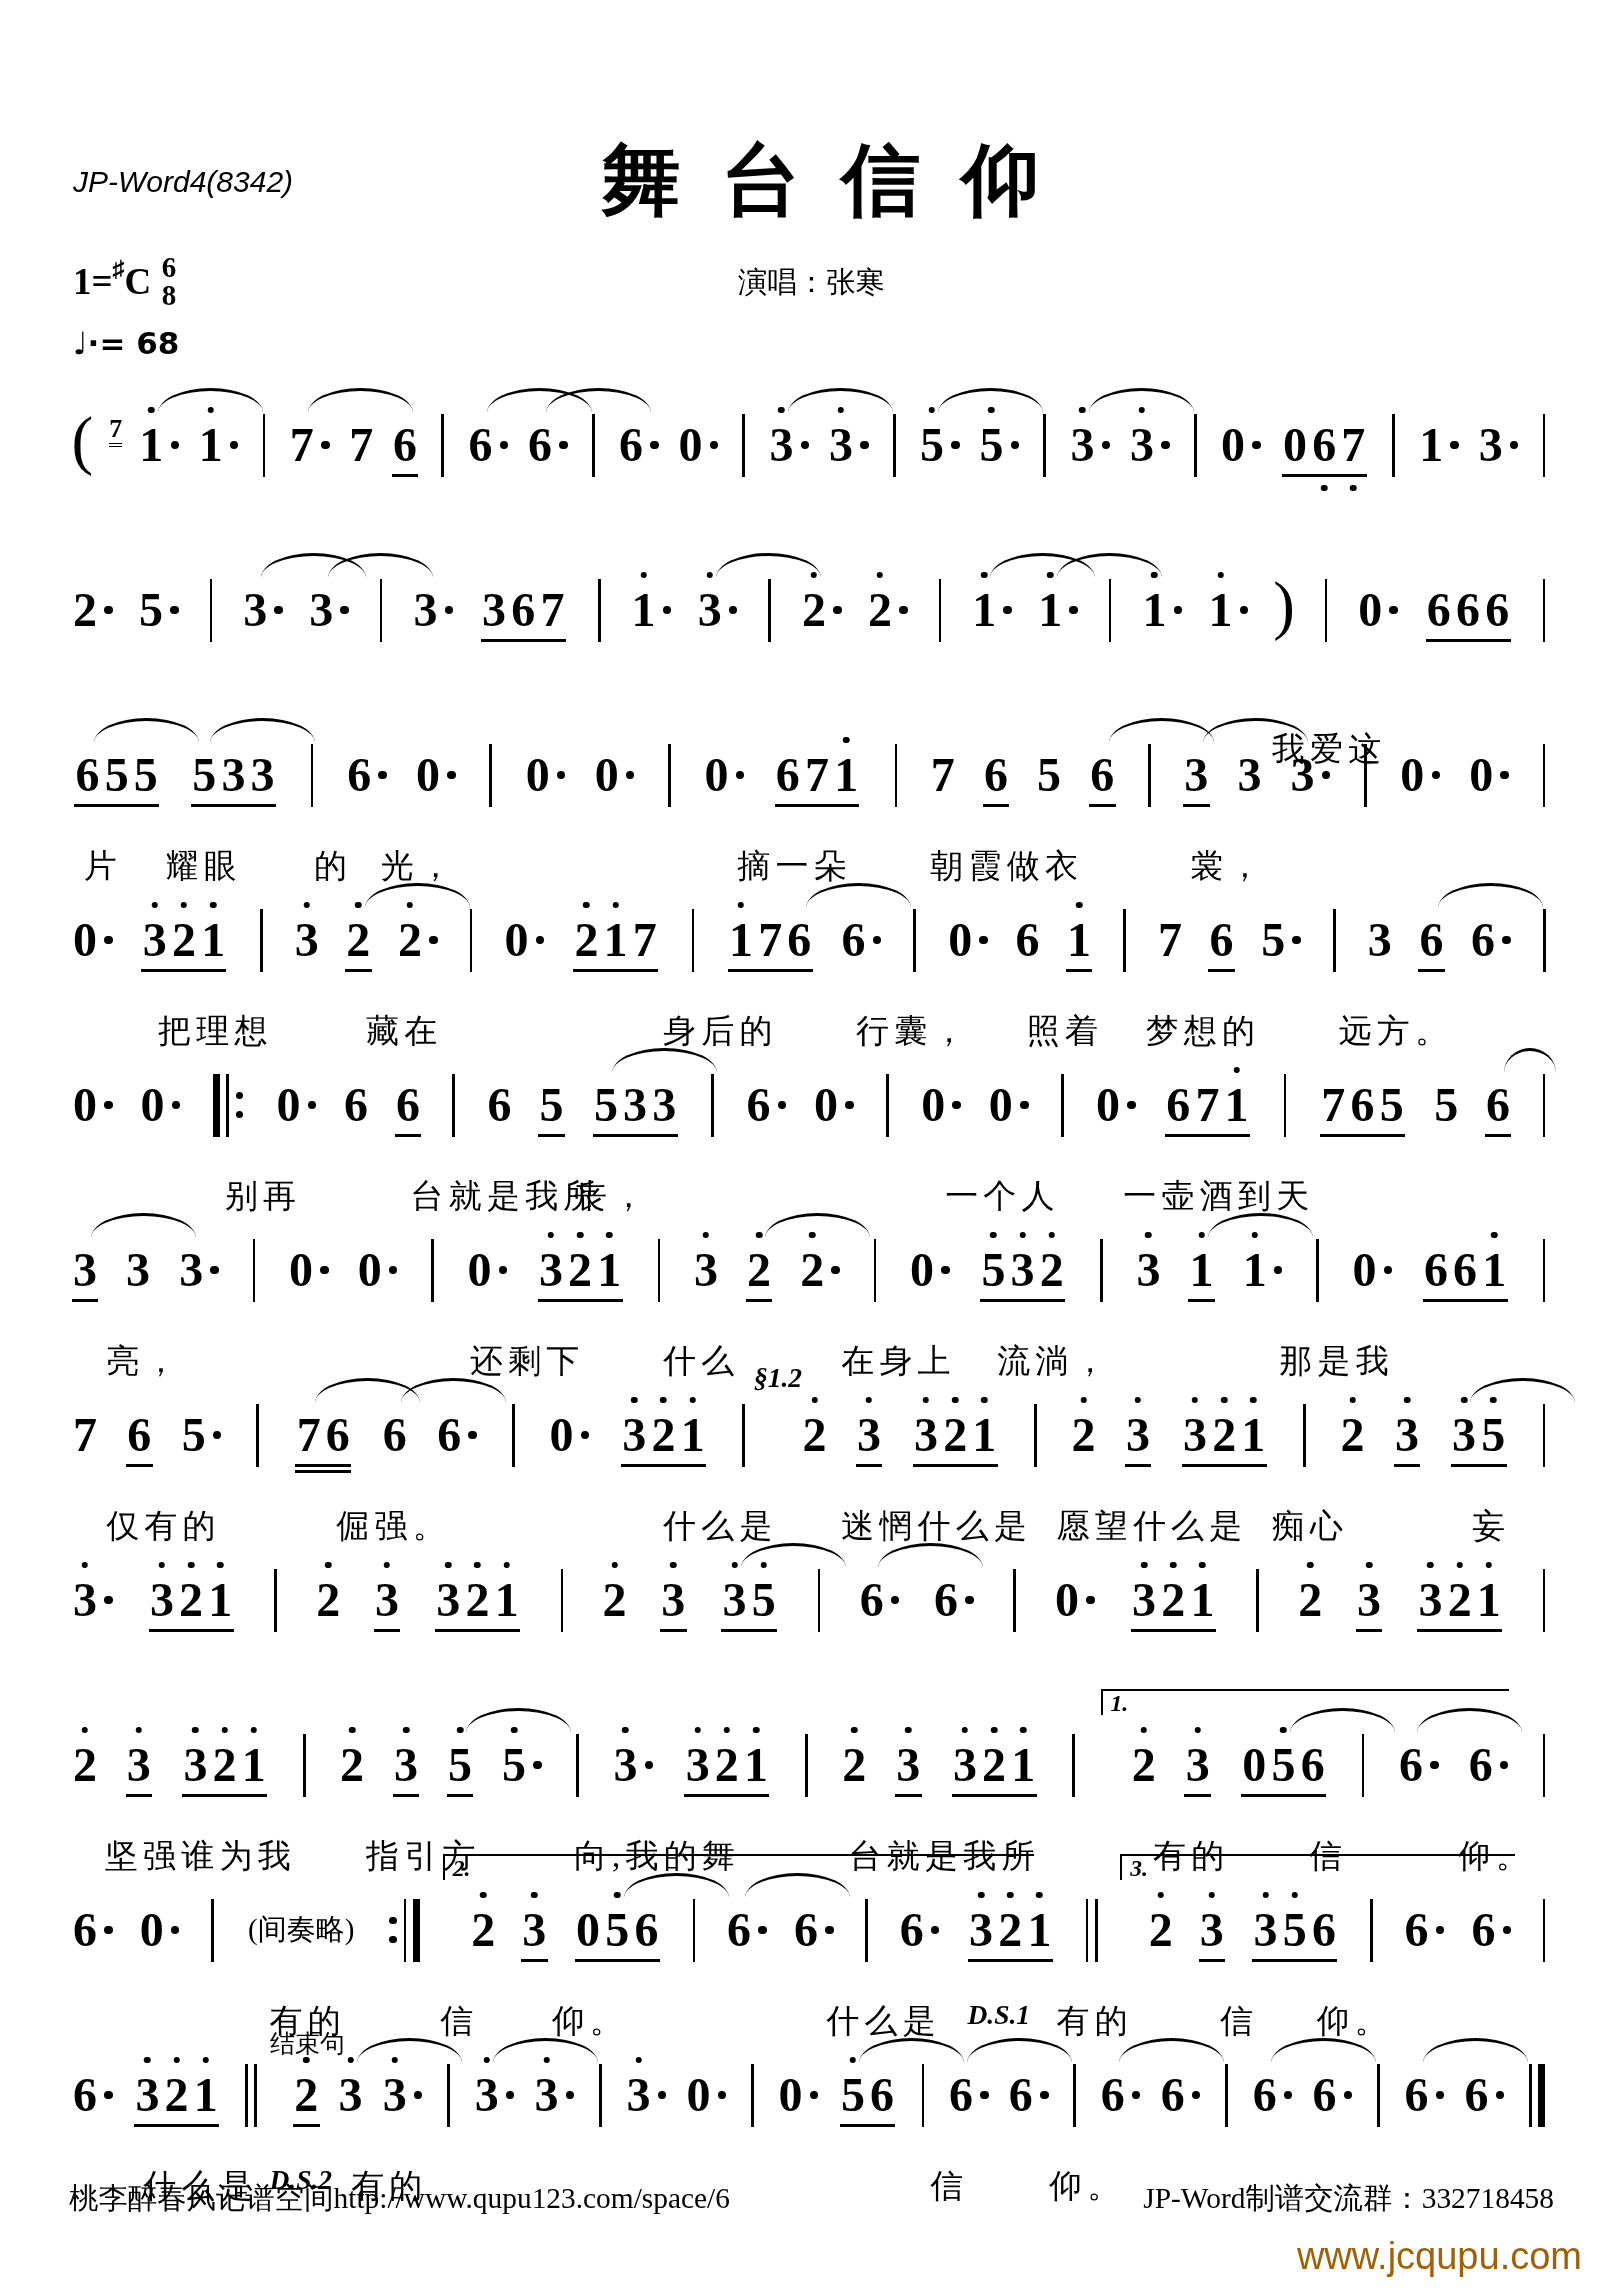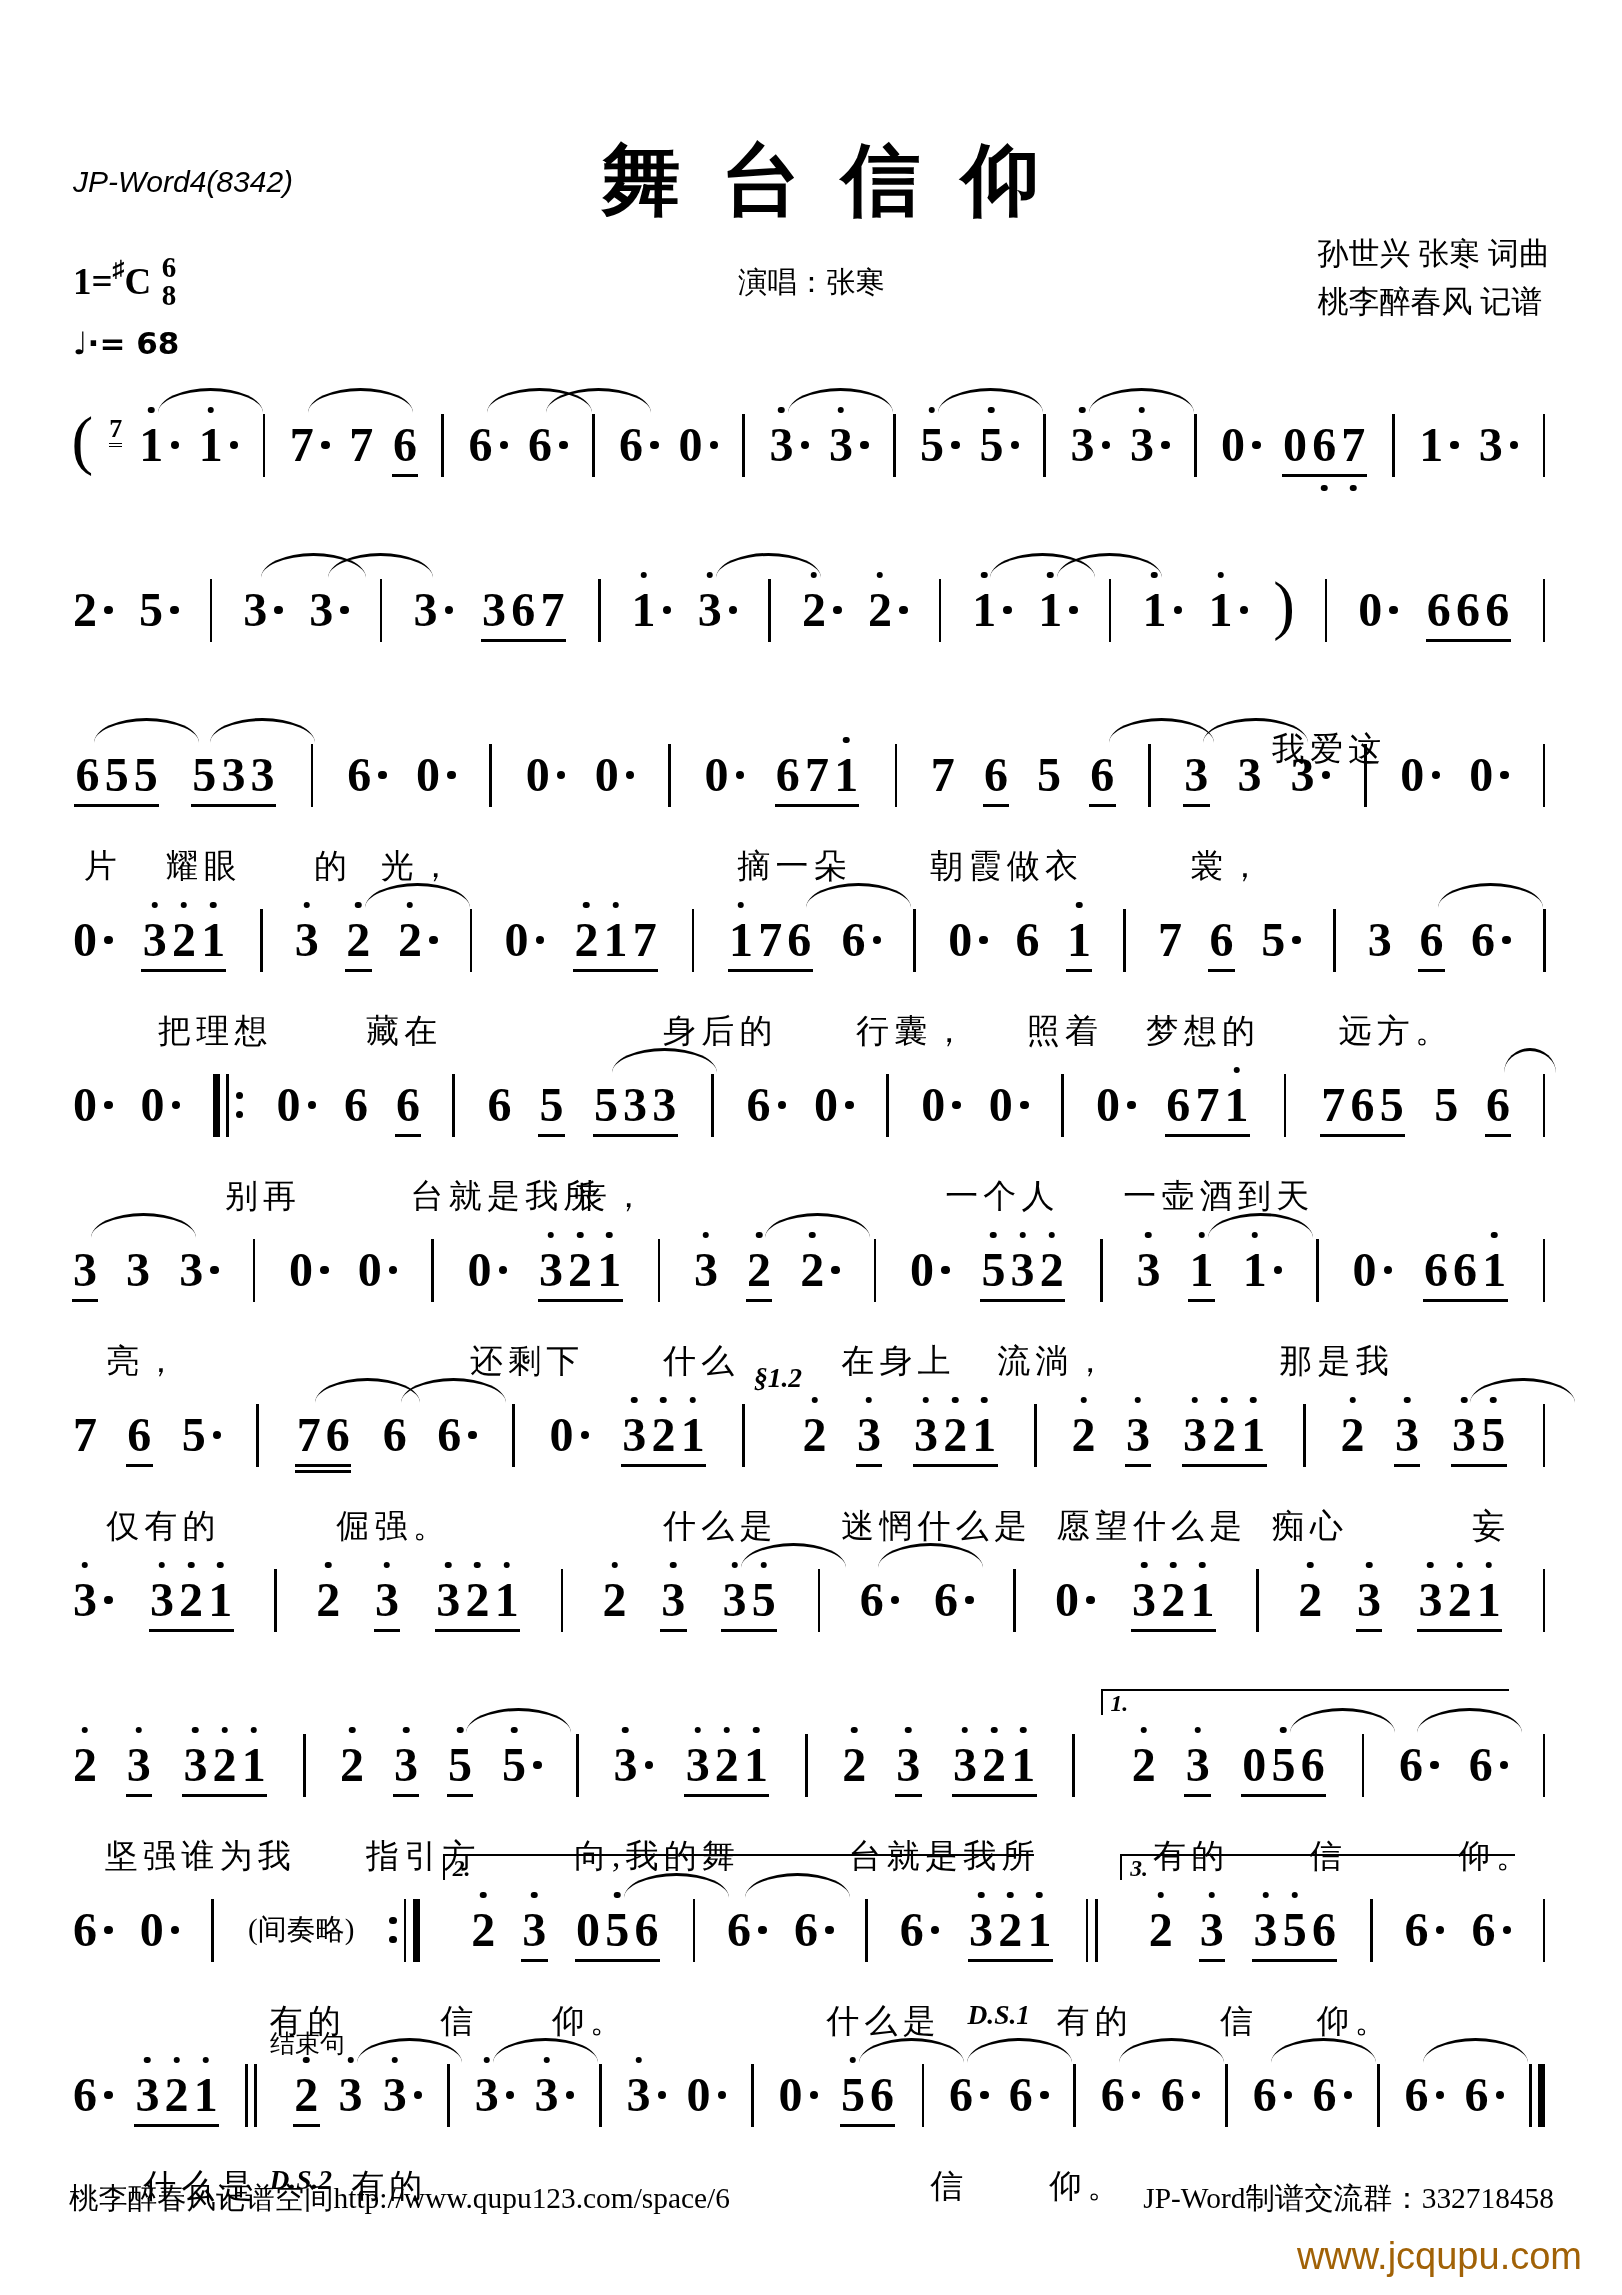--- a/index.html
+++ b/index.html
@@ -55,24 +55,20 @@
   .watermark{position:absolute;right:41px;bottom:17px;font:400 38px "Liberation Sans",sans-serif;color:#a16207;}
 </style>
 </head>
 <body>
 
 <div class="page">
   <header class="header">
     <div class="generator">JP-Word4(8342)</div>
     <h1 class="title">舞 台 信 仰</h1>
     <div class="subtitle">演唱：张寒</div>
-    <div class="credits">
-      <div>孙世兴 张寒 词曲</div>
-      <div>桃李醉春风 记谱</div>
-    </div>
     <div class="keysig">
       <span>1=</span>
         <span class="acc">♯</span>
         <span>C</span>
       <span class="frac">
           <span>6</span>
           <span>8</span>
         </span>
     </div>
     <div class="tempo">♩·= 68</div>

